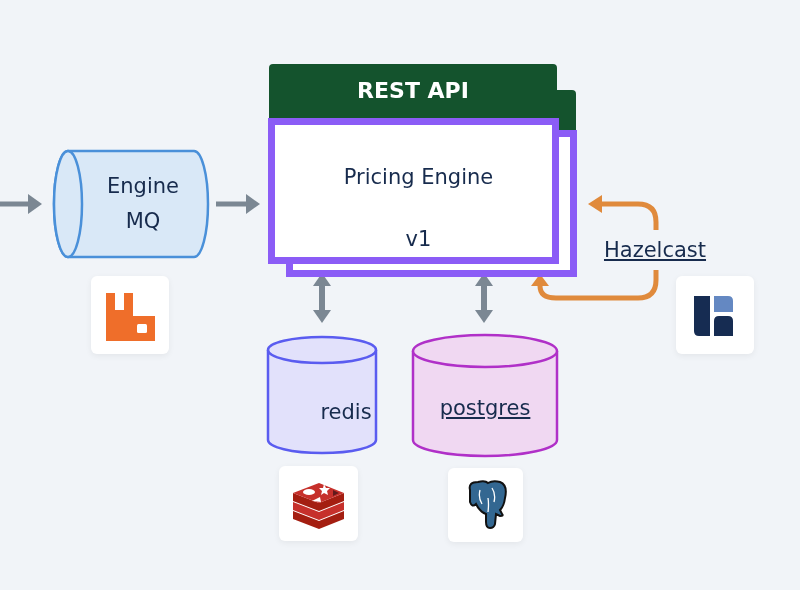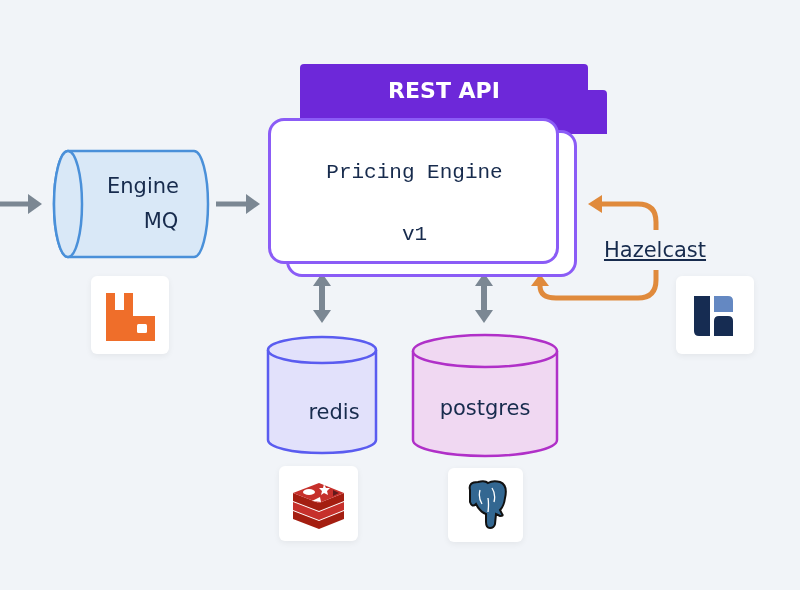--- a/index.html
+++ b/index.html
@@ -1,21 +1,21 @@
 <!DOCTYPE html>
 <html><head>
 <meta charset="utf-8">
 <style>
   html,body{margin:0;padding:0;}
   body{width:800px;height:590px;background:#f1f4f8;position:relative;overflow:hidden;font-family:"DejaVu Sans","Liberation Sans",sans-serif;color:#172b4d;}
   svg.full{position:absolute;left:0;top:0;}
   .txt{position:absolute;text-align:center;font-size:21px;line-height:30px;}
   .logo-card{position:absolute;background:#fff;border-radius:6px;box-shadow:0 2px 6px rgba(0,0,0,0.06);}
-  .api-header{position:absolute;background:#6d28d9;border-radius:4px 4px 0 0;margin-left:31px;}
-  .api-body{position:absolute;background:#fff;border:3px solid #8b5cf6;border-radius:16px;box-sizing:border-box;font-family:Liberation Mono, monospace;}
+  .api-header{position:absolute;background:#14532d;border-radius:4px 4px 0 0;}
+  .api-body{position:absolute;background:#fff;border:7px solid #8b5cf6;border-radius:0;box-sizing:border-box;}
 </style>
 </head>
 <body>
 
 <svg class="full" width="800" height="590">
 
   <g>
     <line x1="0" y1="204" x2="30" y2="204" stroke="#7b8793" stroke-width="5"></line>
     <polygon points="28,194 42,204 28,214" fill="#7b8793"></polygon>
   </g>
@@ -69,25 +69,25 @@
     <div class="txt" style="left:0;width:288px;top:12px;color:#fff;font-weight:bold;font-size:22px;">REST API</div>
   </div>
   <div class="api-body" style="left:268px;top:118px;width:291px;height:146px;">
     <div class="txt" style="left:0;width:287px;top:37px;">Pricing Engine</div>
     <div class="txt" style="left:0;width:287px;top:76px;margin-top:23px;">v1</div>
   </div>
 </div>
 
 <div>
   <div class="txt" style="left:82px;width:122px;top:171px;">Engine</div>
-  <div class="txt" style="left:100px;width:122px;top:206px;">MQ</div>
+  <div class="txt" style="left:82px;width:122px;top:206px;">MQ</div>
 </div>
 
-<div class="txt" style="left:268px;width:132px;top:397px;">redis</div>
-<div class="txt" style="left:413px;width:144px;top:393px;">postgres</div>
+<div class="txt" style="left:280px;width:132px;top:397px;">redis</div>
+<div class="txt" style="left:413px;width:144px;top:393px;text-decoration:underline;">postgres</div>
 
 <div class="txt" style="left:590px;width:130px;top:235px;text-decoration:underline;">Hazelcast</div>
 
 <div class="logo-card" style="left:91px;top:276px;width:78px;height:78px;">
   <svg width="78" height="78">
     <path d="M15 17 L24 17 L24 34 L33 34 L33 17 L42 17 L42 40 L64 40 L64 65 L15 65 Z" fill="#ef6e2a"></path>
     <rect x="46" y="48" width="10" height="9" rx="1.5" fill="#fff"></rect>
   </svg>
 </div>
 

